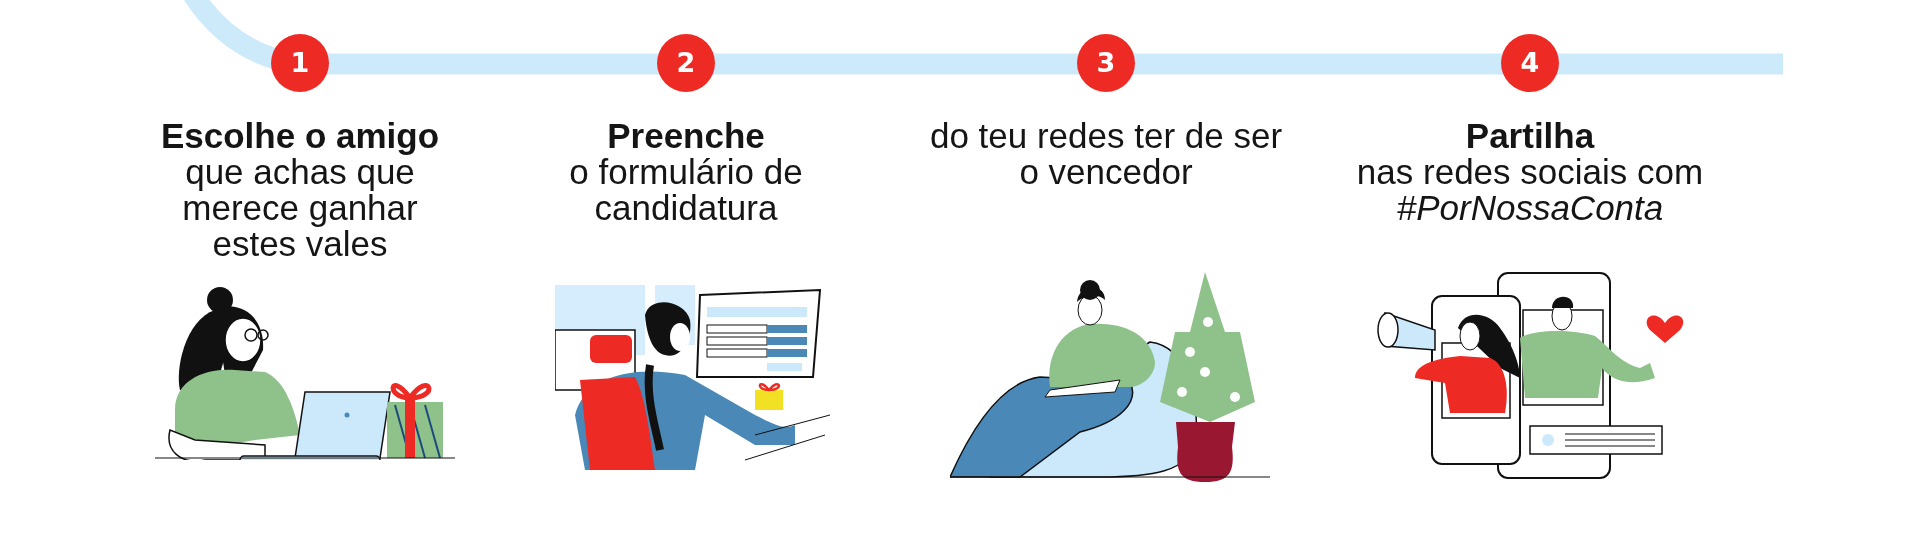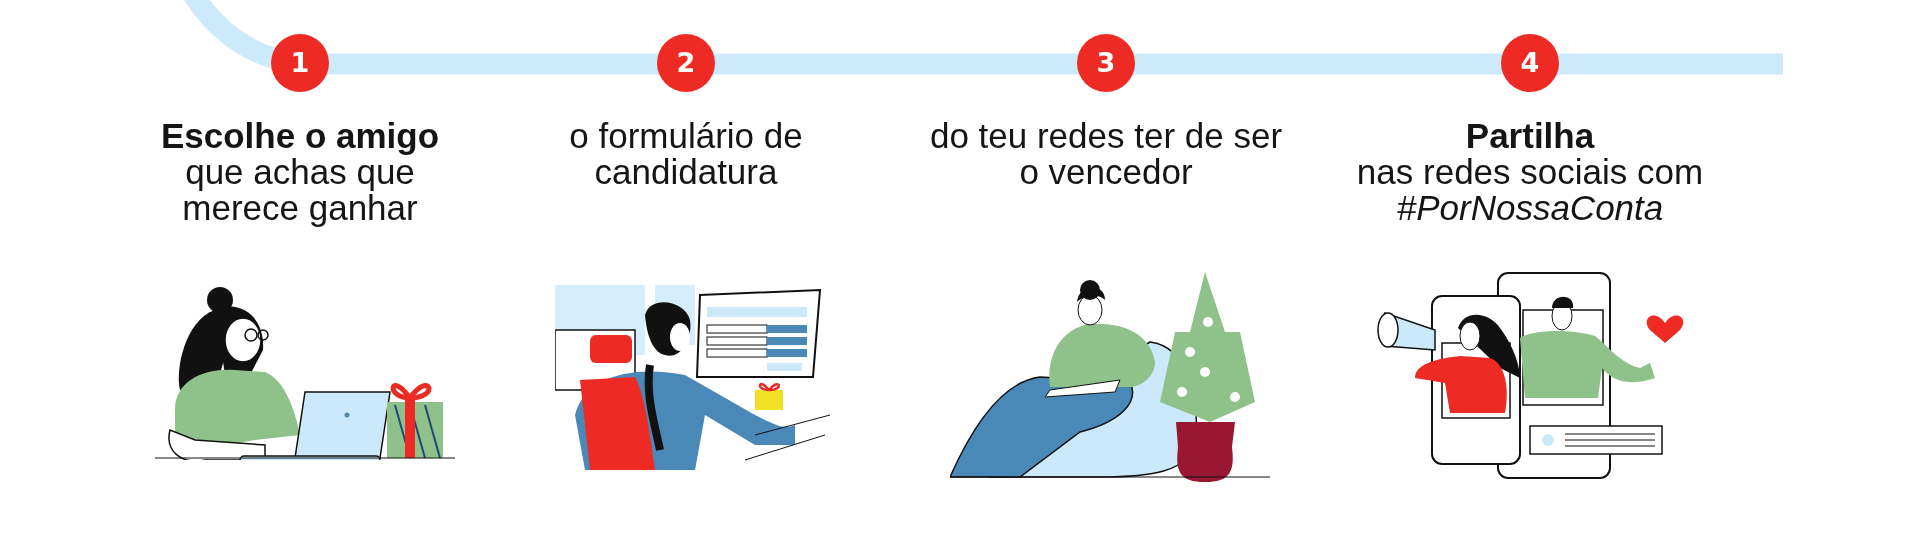--- a/index.html
+++ b/index.html
@@ -18,20 +18,21 @@
 <svg class="track" viewBox="0 0 1920 120" width="1920" height="120">
   <path d="M 190 -10 Q 230 55 300 64 L 1783 64" fill="none" stroke="#cdeafb" stroke-width="21" stroke-linecap="butt"></path>
 </svg>
 
 <div class="step" style="left:300px;">
   <div class="badge">1</div>
   <div class="text">
     <span class="title">Escolhe o amigo</span>
     <span class="line">que achas que</span>
     <span class="line">merece ganhar</span>
+    <span class="line">estes vales</span>
   </div>
 </div>
 <svg style="position:absolute;left:155px;top:280px;" width="300" height="180" viewBox="0 0 300 180">
 
   <circle cx="65" cy="20" r="13" fill="#111"></circle>
   <path d="M60 30 C30 40 20 90 25 110 L60 110 L75 60 Z" fill="#111"></path>
   <path d="M60 28 C90 20 110 40 108 70 L95 95 L70 95 Z" fill="#111"></path>
 
   <ellipse cx="88" cy="60" rx="18" ry="22" fill="#fff" stroke="#111" stroke-width="1.5"></ellipse>
   <circle cx="96" cy="55" r="6" fill="none" stroke="#111" stroke-width="1.5"></circle>
@@ -47,20 +48,21 @@
   <rect x="232" y="122" width="56" height="56" fill="#8fc18a"></rect>
   <path d="M240 125 L255 178 M255 125 L270 178 M270 125 L285 178" stroke="#1d4a7a" stroke-width="2"></path>
   <rect x="250" y="118" width="10" height="60" fill="#ee2a24"></rect>
   <path d="M255 118 C235 90 230 118 255 118 C275 90 285 118 255 118" fill="none" stroke="#ee2a24" stroke-width="5"></path>
   <line x1="0" y1="178" x2="300" y2="178" stroke="#111" stroke-width="1"></line>
 </svg>
 
 <div class="step" style="left:686px;">
   <div class="badge">2</div>
   <div class="text">
+    <span class="title">Preenche</span>
     <span class="line">o formulário de</span>
     <span class="line">candidatura</span>
   </div>
 </div>
 <svg style="position:absolute;left:555px;top:285px;" width="275" height="185" viewBox="0 0 275 185">
   <rect x="0" y="0" width="90" height="70" fill="#cbe9fb" opacity="0.8"></rect>
   <rect x="100" y="0" width="40" height="60" fill="#cbe9fb" opacity="0.8"></rect>
 
   <rect x="0" y="45" width="80" height="60" fill="#fff" stroke="#111" stroke-width="1.5"></rect>
 

